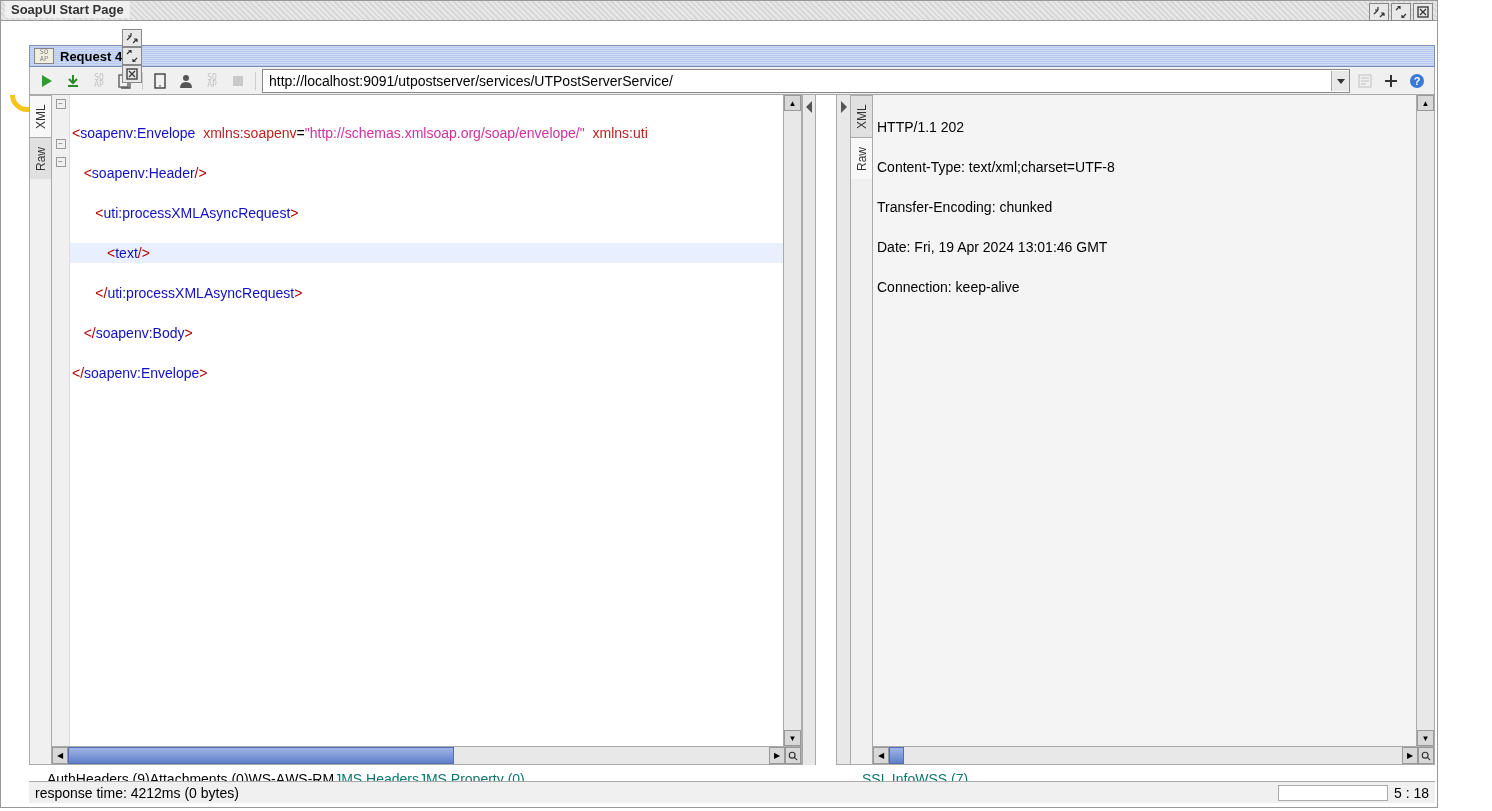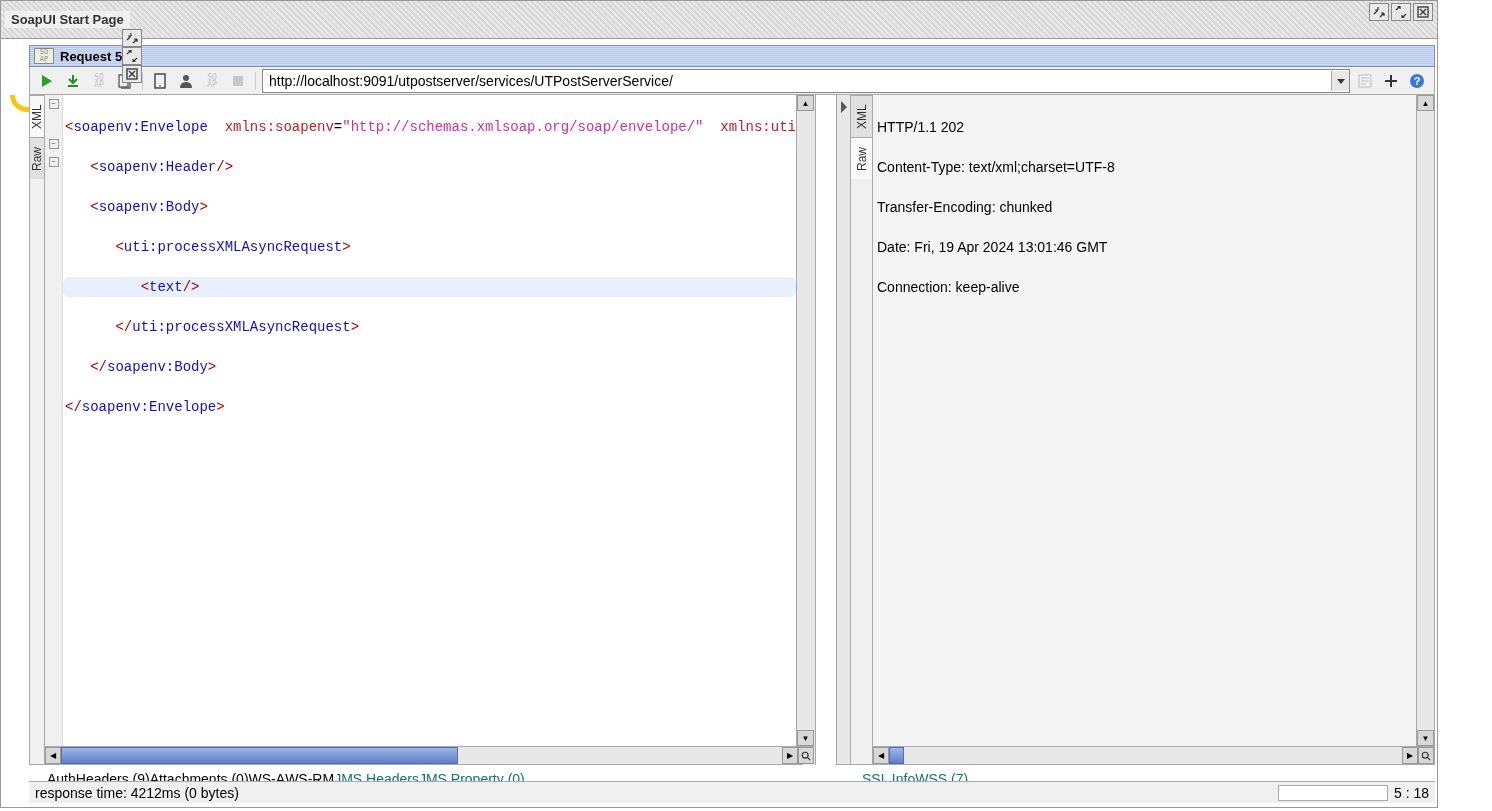--- a/index.html
+++ b/index.html
@@ -11,25 +11,25 @@
   height: 811px;
   overflow: hidden;
   position: relative;
 }
 .outer-frame {
   position: absolute;
   left: 0; top: 0; width: 1438px; height: 808px;
   border: 1px solid #999;
 }
 .title-bar {
-  height: 38px;
+  height: 20px;
   background: repeating-linear-gradient(45deg, #d8d8d8 0 2px, #e8e8e8 2px 4px);
   border-bottom: 1px solid #999;
   display: flex;
-  align-items: center;
+  align-items: flex-start;
   padding: 0 4px;
   position: relative;
 }
 .title-bar .title {
   background: #f0f0f0;
   padding: 1px 6px;
   font-weight: bold;
   font-size: 13px;
   color: #333;
 }
@@ -183,30 +183,30 @@
   border: 1px solid #999;
   margin: 2px auto 8px auto;
   font-size: 8px;
   line-height: 8px;
   text-align: center;
   color: #666;
   cursor: pointer;
 }
 .code {
   flex: 1;
-  font-family: Liberation Mono, monospace;
+  font-family: Liberation Sans, sans-serif;
   font-size: 14px;
   line-height: 20px;
-  padding: 2px 0;
+  padding: 8px 0;
   white-space: pre;
   overflow: hidden;
   position: relative;
 }
 .code .line { padding-left: 2px; height: 20px; }
-.code .hl { background: #e8f0ff; border-radius: 6px; }
+.code .hl { background: #e8f0ff; }
 .t-tag { color: #1010c0; }
 .t-attr { color: #c02020; }
 .t-str { color: #d030a0; }
 .t-punct { color: #b00000; }
 .t-black { color: #000; }
 
 .vscroll {
   width: 18px;
   background: #e8e8e8;
   border-left: 1px solid #aaa;
@@ -358,21 +358,21 @@
     </div>
   </div>
 
   <div class="inner-area">
 
     <div class="request-title-bar">
       <div class="soap-badge">
         <div>SO</div>
         <div>AP</div>
       </div>
-      <span class="rtitle">Request 5</span>
+      <span class="rtitle">Request 4</span>
       <div class="win-controls">
         <div class="win-btn">
             <svg viewBox="0 0 12 12">
               <path d="M1 8 L5 4 M5 4 L5 1 M5 4 L2 4 M7 11 L11 7 M11 7 L11 10 M11 7 L8 7" stroke="#333" fill="none" stroke-width="1.2"></path>
             </svg>
           </div>
         <div class="win-btn">
             <svg viewBox="0 0 12 12">
               <path d="M1 4 L5 0 M5 0 L5 3 M5 0 L2 0 M11 8 L7 12 M7 12 L7 9 M7 12 L10 12" stroke="#333" fill="none" stroke-width="1.2"></path>
             </svg>
@@ -467,21 +467,20 @@
           <div class="editor-top">
             <div class="gutter">
               <div class="fold">−</div>
               <div style="height:20px"></div>
               <div class="fold">−</div>
               <div class="fold">−</div>
             </div>
             <div class="code">
 <div class="line"><span class="t-punct">&lt;</span><span class="t-tag">soapenv:Envelope</span><span class="t-black"> </span><span class="t-attr"> xmlns:soapenv</span><span class="t-black">=</span><span class="t-str">"http://schemas.xmlsoap.org/soap/envelope/"</span><span class="t-black"> </span><span class="t-attr"> xmlns:uti</span></div>
 <div class="line">   <span class="t-punct">&lt;</span><span class="t-tag">soapenv:Header</span><span class="t-punct">/&gt;</span></div>
-<div class="line">   <span class="t-punct">&lt;</span><span class="t-tag">soapenv:Body</span><span class="t-punct">&gt;</span></div>
 <div class="line">      <span class="t-punct">&lt;</span><span class="t-tag">uti:processXMLAsyncRequest</span><span class="t-punct">&gt;</span></div>
 <div class="line hl">         <span class="t-punct">&lt;</span><span class="t-tag">text</span><span class="t-punct">/&gt;</span></div>
 <div class="line">      <span class="t-punct">&lt;/</span><span class="t-tag">uti:processXMLAsyncRequest</span><span class="t-punct">&gt;</span></div>
 <div class="line">   <span class="t-punct">&lt;/</span><span class="t-tag">soapenv:Body</span><span class="t-punct">&gt;</span></div>
 <div class="line"><span class="t-punct">&lt;/</span><span class="t-tag">soapenv:Envelope</span><span class="t-punct">&gt;</span></div>
             </div>
             <div class="vscroll">
               <div class="up">▲</div>
               <div class="down">▼</div>
             </div>

